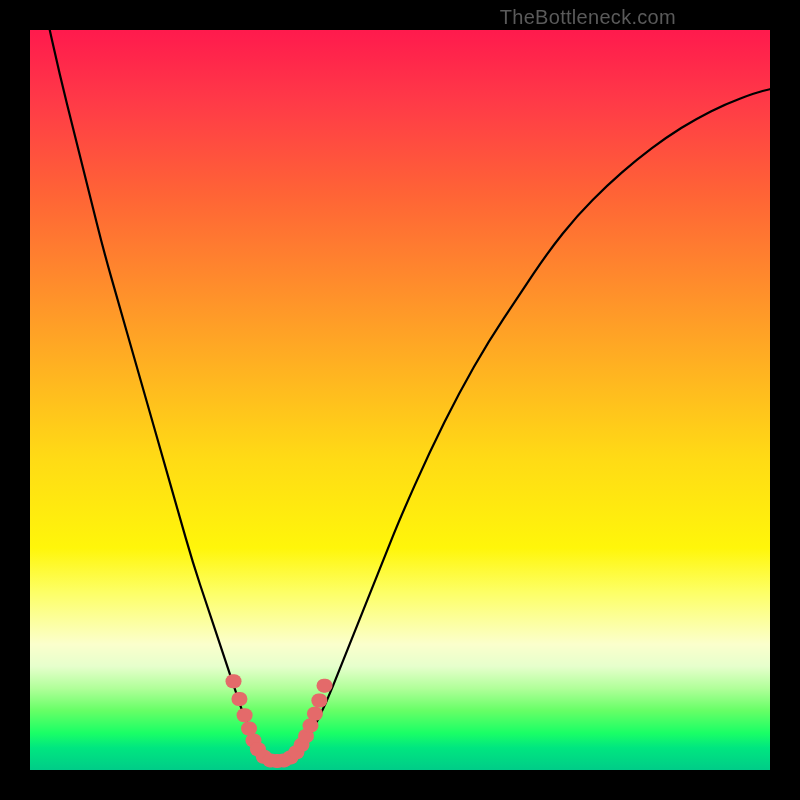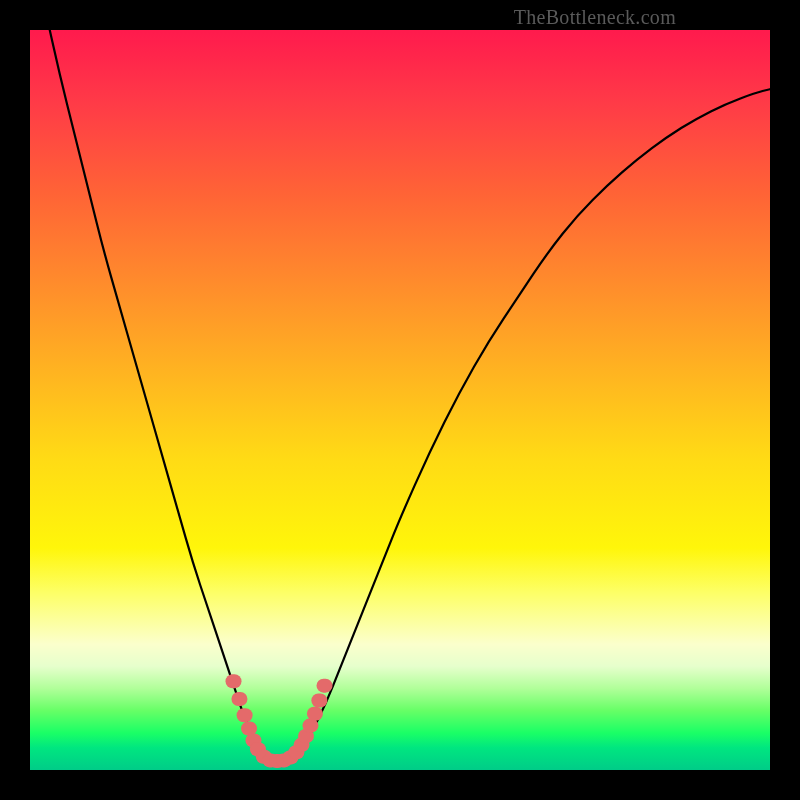--- a/index.html
+++ b/index.html
@@ -9,21 +9,20 @@
     height: 800px;
     background: #000;
     overflow: hidden;
     font-family: Arial, Helvetica, sans-serif;
   }
   .frame {
     position: absolute;
     left: 0; top: 0;
     width: 684px; height: 800px;
     background: #000;
-    font-family: Liberation Serif, serif;
   }
   .plot {
     position: absolute;
     left: 30px;
     top: 30px;
     width: 740px;
     height: 740px;
     background: linear-gradient(to bottom,
       #ff1a4d 0%,
       #ff3b47 10%,

